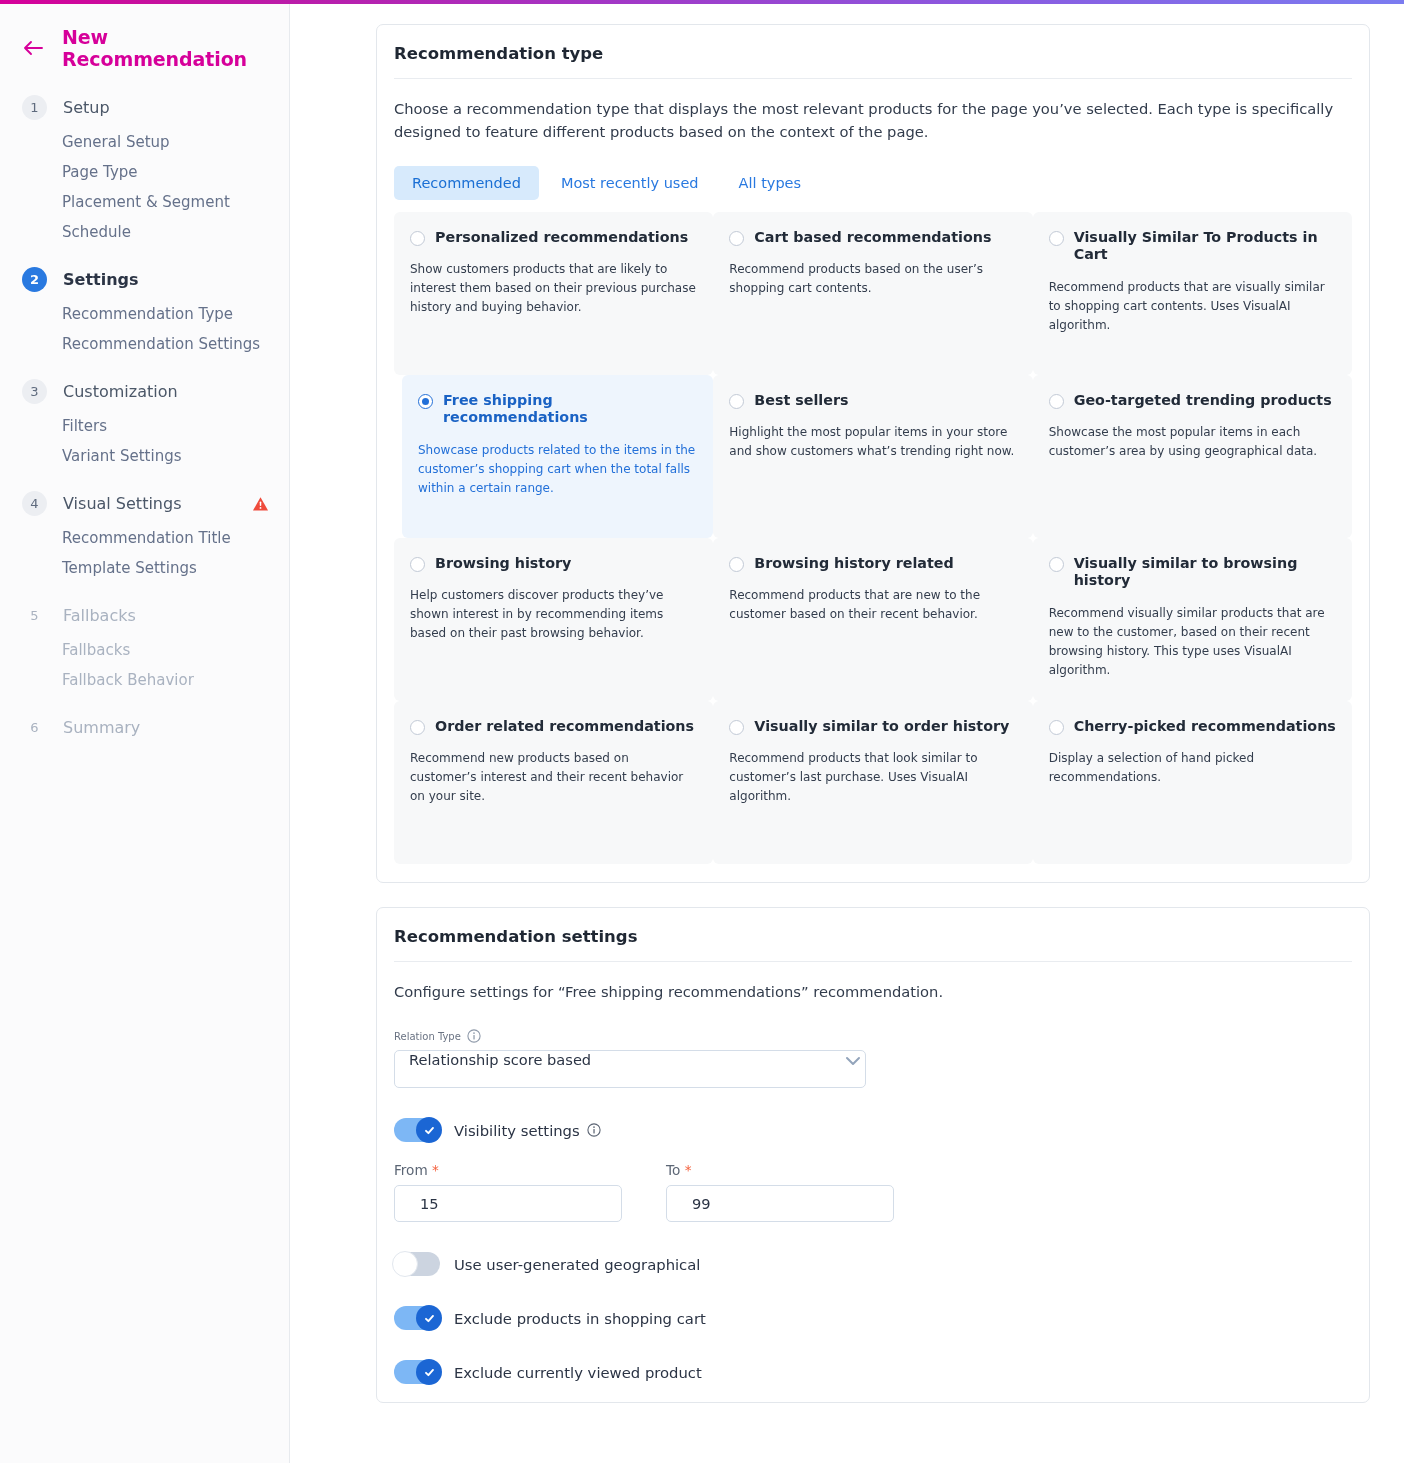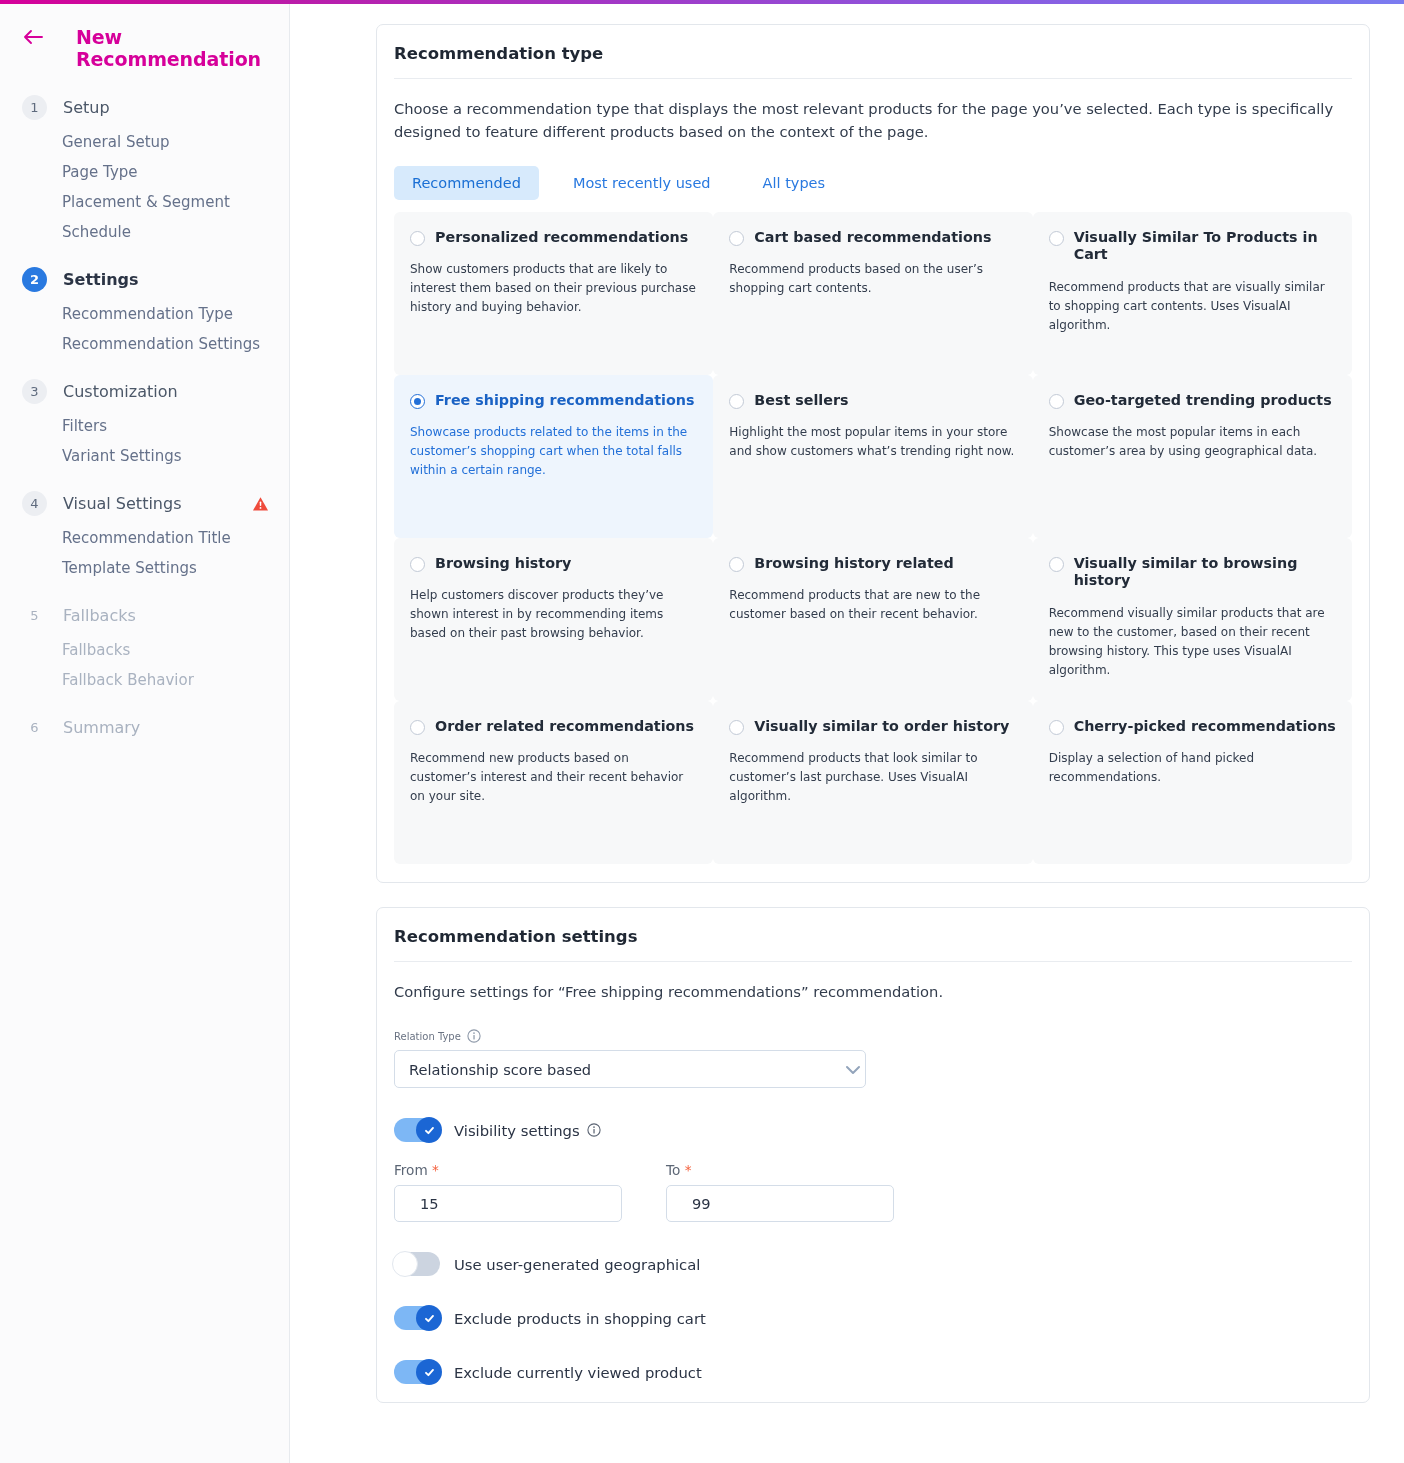--- a/index.html
+++ b/index.html
@@ -20,21 +20,21 @@
 
   
   #sidebar{
     width:290px; min-width:290px; height:100%;
     background:#fbfbfc;
     border-right:1px solid #e7eaee;
     padding:0;
     position:relative;
   }
   .side-head{
-    display:flex; gap:32px;
+    display:flex; align-items:center; gap:18px;
     padding:22px 20px 6px 22px;
   }
   .back-arrow{
     width:22px;height:22px; flex:none;
     display:flex;align-items:center;justify-content:center;
     cursor:pointer;
   }
   .back-arrow svg{display:block;}
   .side-title{
     font-size:19px; font-weight:700; color:#d6009a; letter-spacing:-0.1px;
@@ -82,40 +82,40 @@
     font-size:16.5px; font-weight:700; color:#1f2733;
     padding:19px 0 15px 0;
     border-bottom:1px solid #e9ecf0;
   }
   .panel-desc{
     font-size:14.7px; line-height:1.55; color:#323c4c;
     padding:19px 0 0 0; max-width:945px;
   }
 
   
-  .tabs{ display:flex; gap:16px; margin:22px 0 12px 0;}
+  .tabs{ display:flex; gap:4px; margin:22px 0 12px 0;}
   .tab{
     font-size:14.5px; color:#2979e0; font-weight:400;
     padding:9px 18px; border-radius:5px; cursor:pointer;
   }
   .tab.active{ background:#d7eafc; color:#1a6fd4; font-weight:400;}
 
   
   .grid{
     display:grid;
     grid-template-columns:repeat(3, 1fr);
   }
   .card{
     background:#f7f8f9;
     border-radius:6px;
     padding:17px 16px 20px 16px;
     min-height:163px;
     cursor:pointer;
   }
-  .card.selected{ background:#eef5fd; }
+  .card.selected{ background:#eef5fd;margin-left:8px; }
   .card-head{ display:flex; align-items:flex-start; gap:10px; }
   .radio{
     width:15px;height:15px;border-radius:50%;
     border:1.4px solid #c2cad6; background:#fff;
     flex:none; margin-top:2px; position:relative;
   }
   .card.selected .radio{ border:1.6px solid #2370d8; }
   .card.selected .radio::after{
     content:""; position:absolute; left:3px; top:3px;
     width:7px;height:7px;border-radius:50%; background:#2370d8;
@@ -133,21 +133,21 @@
   
   .field-label{
     font-size:10px; color:#6a7383; margin:26px 0 7px 0;
     display:flex; align-items:center; gap:6px;
   }
   .info-i{ display:inline-flex; }
   .select-wrap{
     width:472px; height:38px;
     border:1px solid #d4dde8; border-radius:5px;
     background:#fff;
-    display:flex;align-items:center;justify-content:space-between;
+    display:flex;align-items:flex-start;justify-content:space-between;
     padding:0 4px 0 14px;
     cursor:pointer;
   }
   .select-val{ font-size:14.6px; color:#2b3445; }
   .toggle-row{
     display:flex; align-items:center; gap:14px;
     margin-top:30px;
   }
   .toggle{
     width:46px;height:24px;border-radius:14px;

